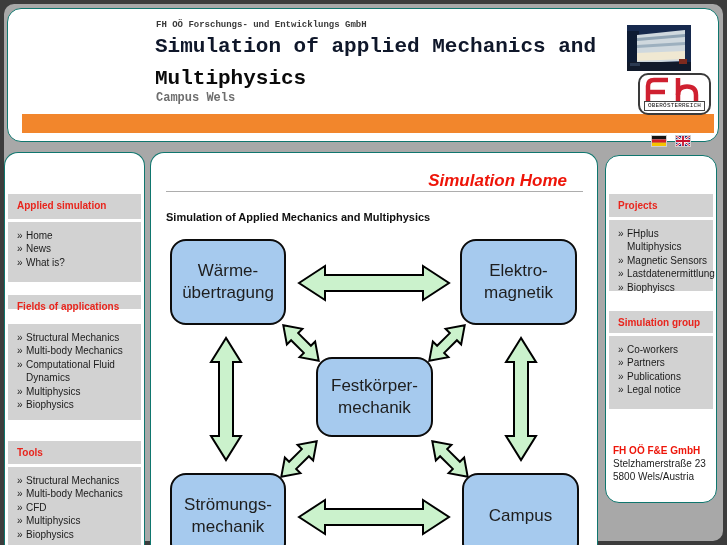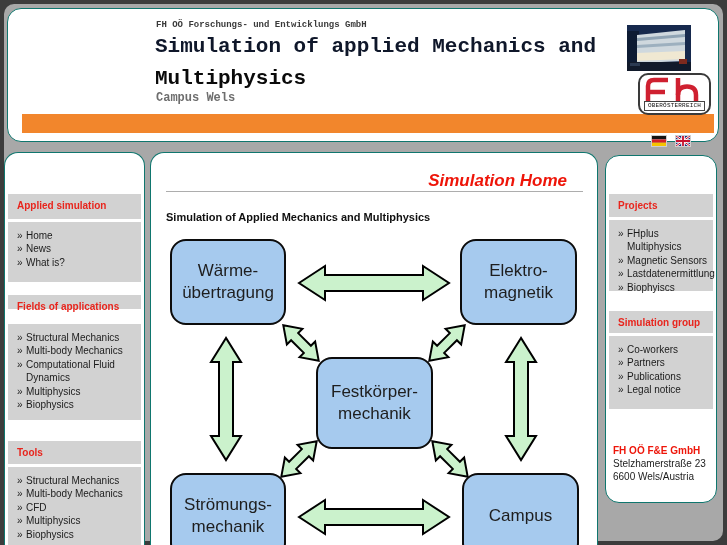--- a/index.html
+++ b/index.html
@@ -185,21 +185,21 @@
   </svg>
 
   <div class="dbox" style="left:170px;top:239px;width:116px;height:86px;">
     <span>Wärme-</span>
     <span>übertragung</span>
   </div>
   <div class="dbox" style="left:460px;top:239px;width:117px;height:86px;">
     <span>Elektro-</span>
     <span>magnetik</span>
   </div>
-  <div class="dbox" style="left:316px;top:357px;width:117px;height:92px;">
+  <div class="dbox" style="left:316px;top:357px;width:117px;height:80px;">
     <span>Festkörper-</span>
     <span>mechanik</span>
   </div>
   <div class="dbox" style="left:170px;top:473px;width:116px;height:86px;">
     <span>Strömungs-</span>
     <span>mechanik</span>
   </div>
   <div class="dbox" style="left:462px;top:473px;width:117px;height:86px;">
     <span>Campus</span>
     <span></span>
@@ -243,15 +243,15 @@
       </div>
     <div class="nav-item">
       <span class="b">»</span>
       <span class="lbl">Legal notice</span>
       </div>
   </div>
 
   <div class="contact">
     <div class="cname">FH OÖ F&amp;E GmbH</div>
     <div>Stelzhamerstraße 23</div>
-    <div>6600 Wels/Austria</div>
+    <div>5800 Wels/Austria</div>
   </div>
 </div>
 
 </body></html>

